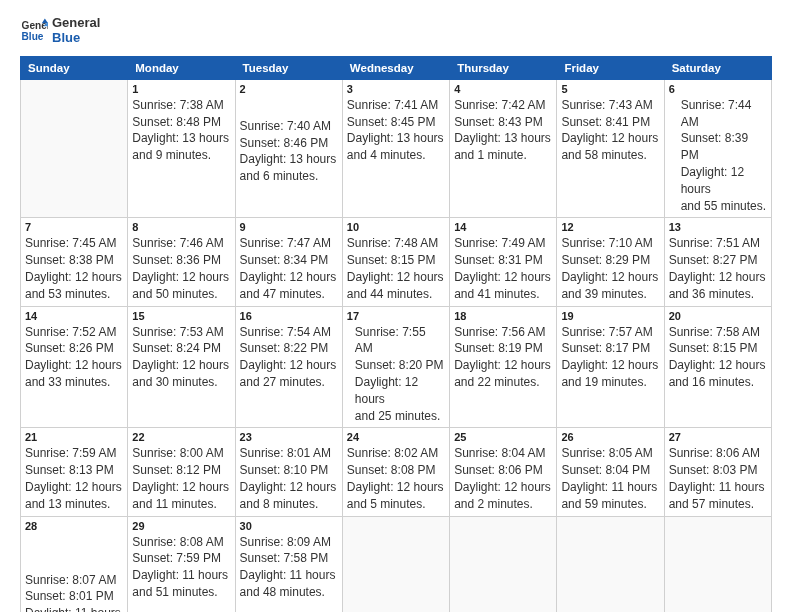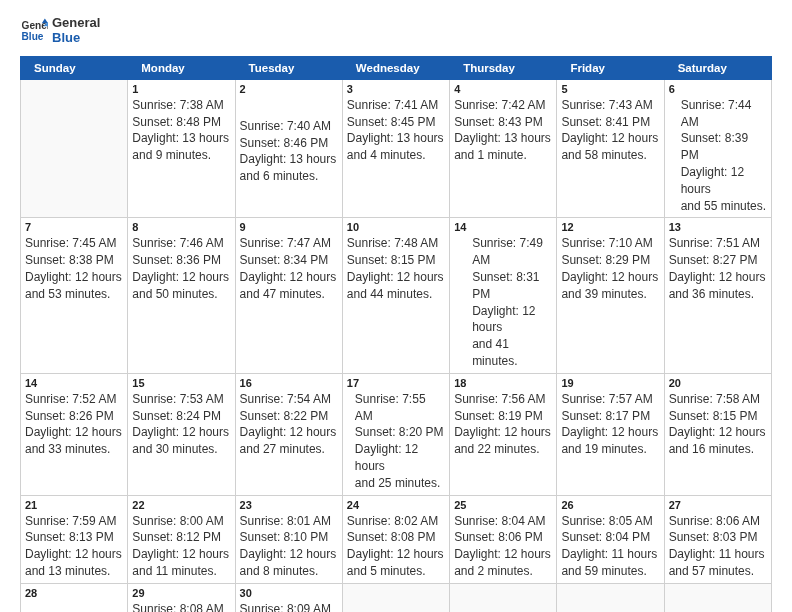--- a/index.html
+++ b/index.html
@@ -50,21 +50,21 @@
       border: 1px solid #ccc;
       border-collapse: collapse;
       width: 100%;
       table-layout: fixed;
     }
     .calendar th {
       background-color: #1a5cad;
       color: #fff;
       font-size: 11.5px;
       font-weight: bold;
-      padding: 5px 13px;
+      padding: 5px 7px;
       text-align: left;
       border: 1px solid #1a5cad;
     }
     .calendar td {
       vertical-align: top;
       border: 1px solid #d0d0d0;
       padding: 3px 4px;
       font-size: 9px;
       color: #333;
       height: 82px;
@@ -190,21 +190,21 @@
           </td>
           <td>
             <span class="day-number">10</span>
             <div class="day-info" style="white-space: pre-line;">Sunrise: 7:48 AM
 Sunset: 8:15 PM
 Daylight: 12 hours
 and 44 minutes.</div>
           </td>
           <td>
             <span class="day-number">14</span>
-            <div class="day-info" style="white-space: pre-line; margin-left: 18px;">Sunrise: 7:49 AM
+            <div class="day-info" style="white-space: pre-line;">Sunrise: 7:49 AM
 Sunset: 8:31 PM
 Daylight: 12 hours
 and 41 minutes.</div>
           </td>
           <td>
             <span class="day-number">12</span>
             <div class="day-info" style="white-space: pre-line;">Sunrise: 7:10 AM
 Sunset: 8:29 PM
 Daylight: 12 hours
 and 39 minutes.</div>

